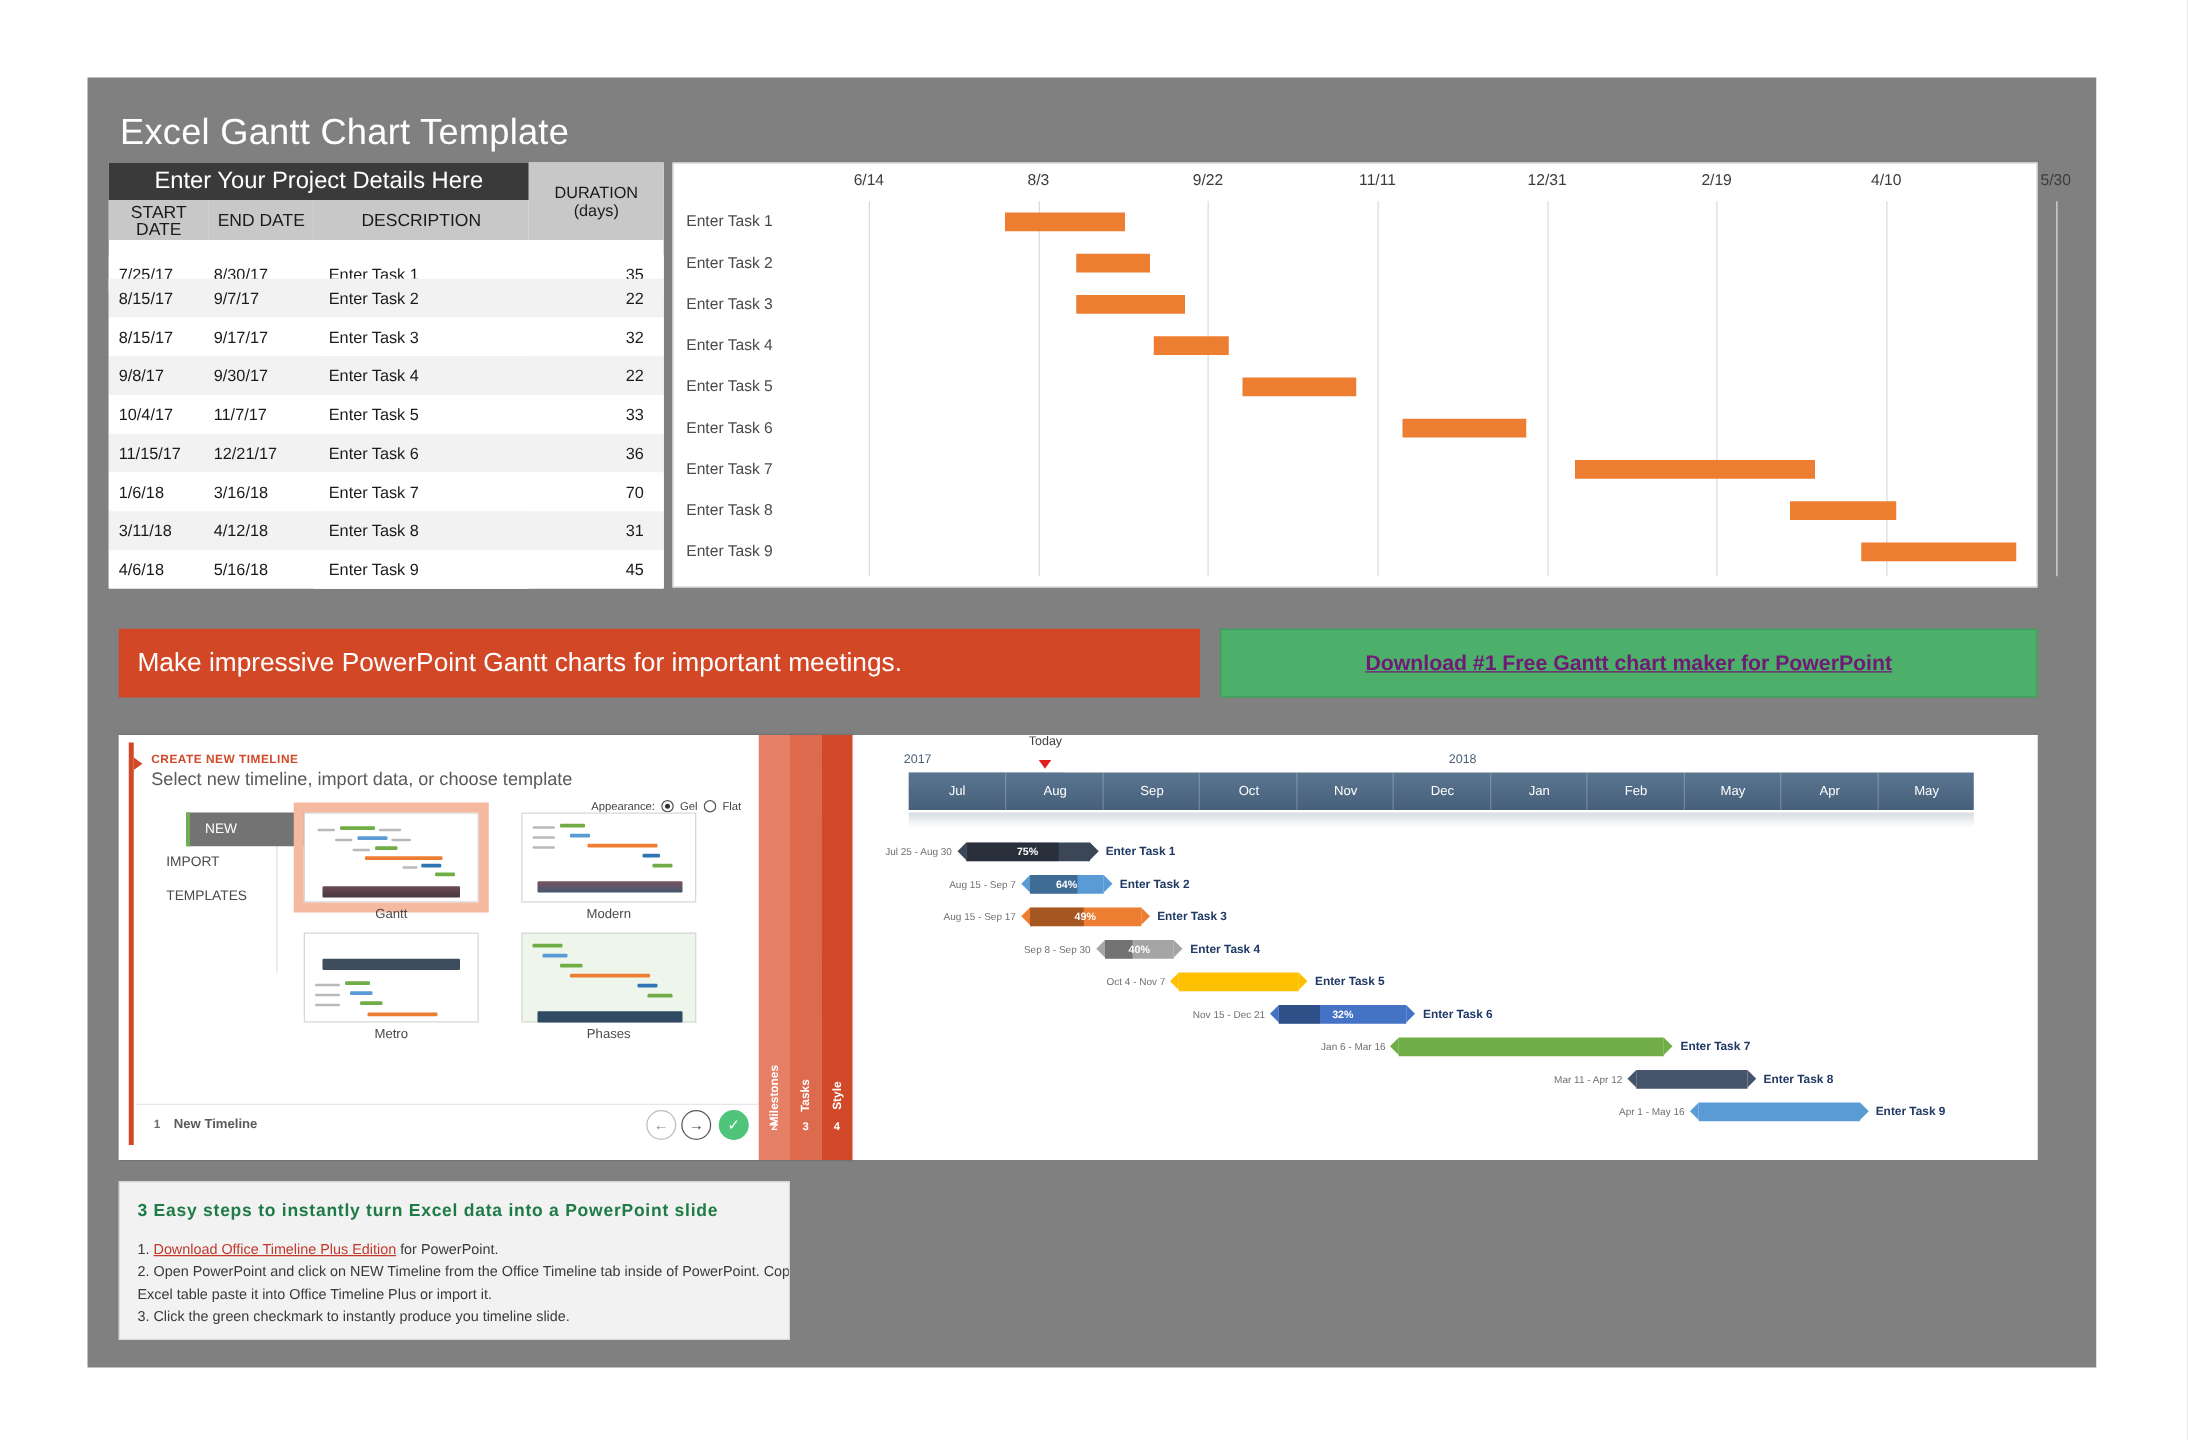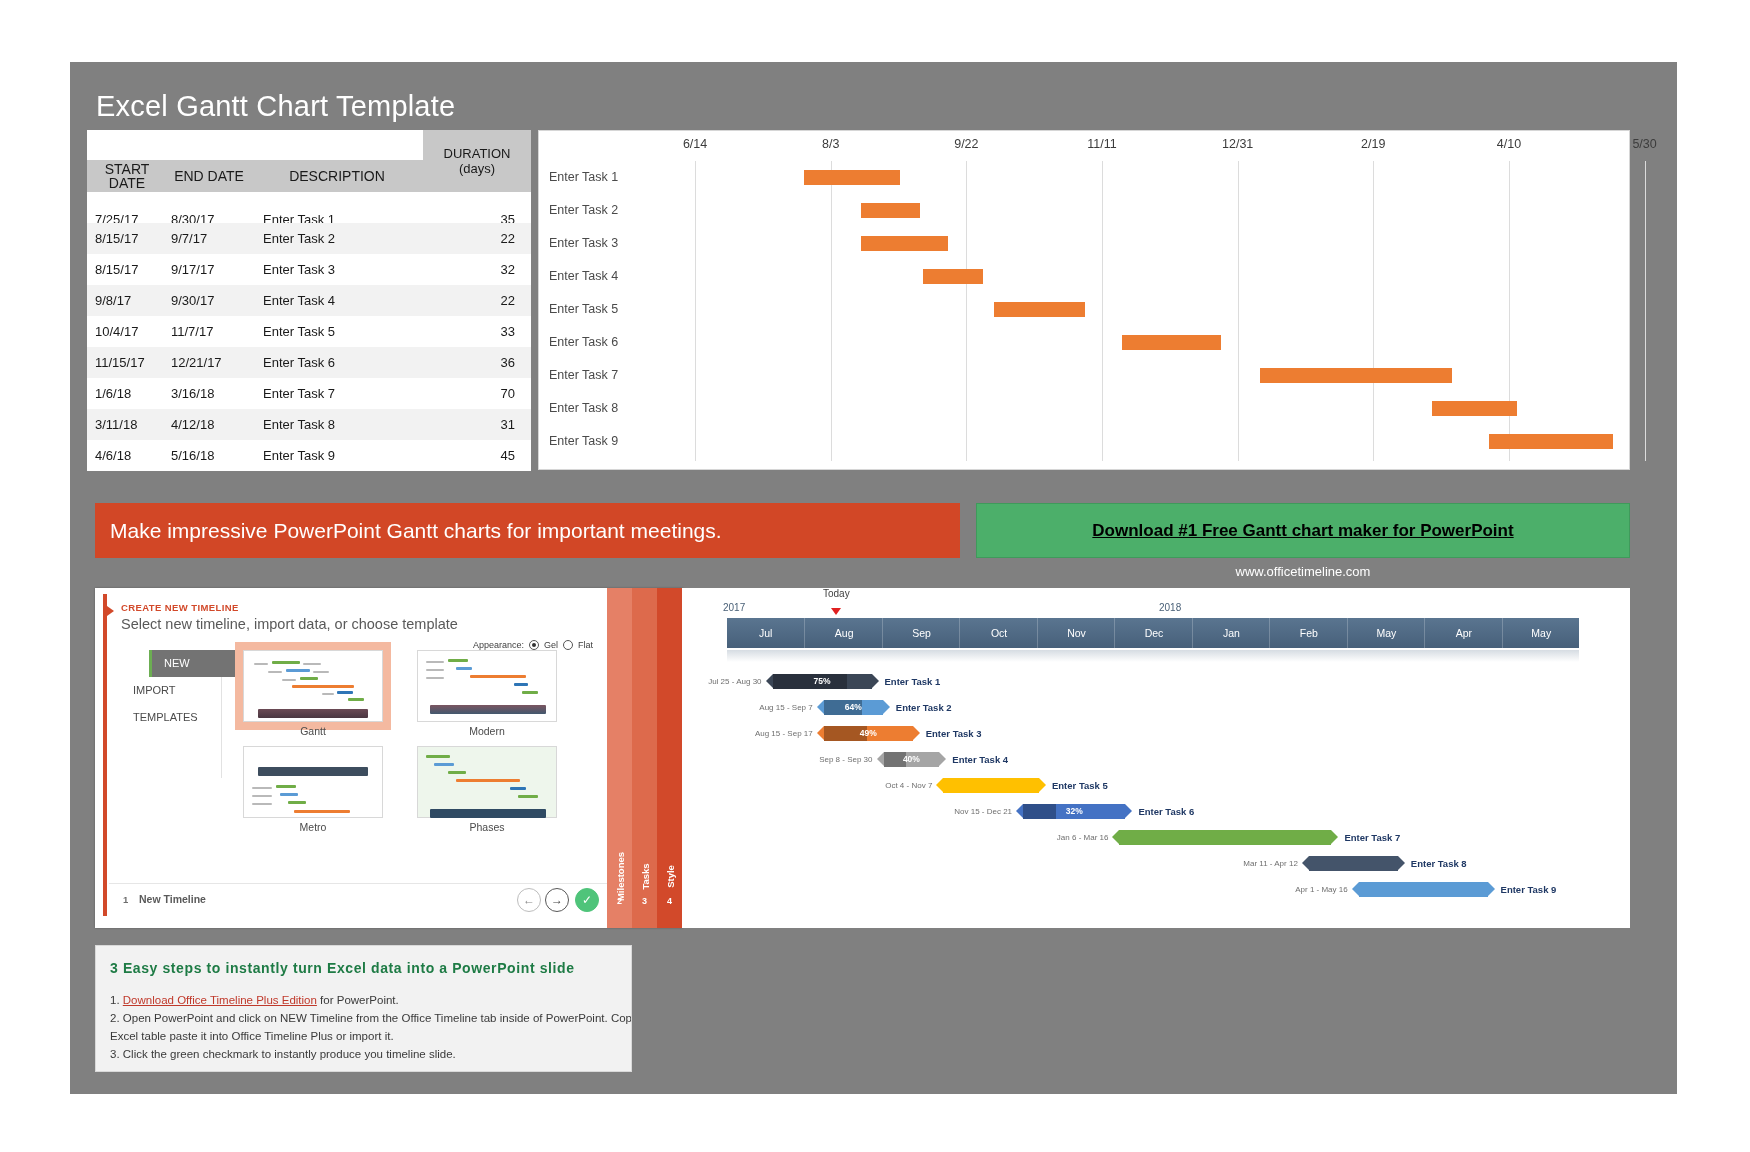--- a/index.html
+++ b/index.html
@@ -36,21 +36,21 @@
   .gantt-axis .tick-lbl{position:absolute;top:6px;font-size:12.5px;color:#3c3c3c;transform:translateX(-50%);white-space:nowrap;}
   .gantt-plot{position:absolute;left:0px;top:30px;right:0px;bottom:8px;}
   .grid-line{position:absolute;top:0;bottom:0;width:1px;background:#dcdcdc;}
   .g-row{position:absolute;left:0;width:100%;height:33px;}
   .g-lbl{position:absolute;left:10px;top:0;height:33px;line-height:33px;font-size:12.5px;color:#4a4a4a;white-space:nowrap;}
   .g-bar{position:absolute;top:9px;height:15px;background:#ED7D31;}
 
   
   .red-banner{position:absolute;left:95px;top:503px;width:865px;height:55px;background:#D24726;color:#ffffff;font-size:21px;line-height:55px;padding-left:15px;box-sizing:border-box;white-space:nowrap;}
   .green-btn{position:absolute;left:976px;top:503px;width:654px;height:55px;background:#4CAF6A;border:1px solid #3f9a5b;box-sizing:border-box;display:flex;align-items:center;justify-content:center;}
-  .green-btn span{color:#000000;font-size:17px;font-weight:bold;text-decoration:underline;white-space:nowrap;}
+  .green-btn span{color:#701a75;font-size:17px;font-weight:bold;text-decoration:underline;white-space:nowrap;}
   .site-url{position:absolute;left:976px;top:563px;width:654px;height:18px;text-align:center;color:#ffffff;font-size:13px;line-height:18px;}
 
   
   .shot{position:absolute;left:95px;top:588px;width:1535px;height:340px;background:#ffffff;}
 
   
   .dlg{position:absolute;left:0px;top:0px;width:588px;height:340px;background:#ffffff;box-shadow:0 0 2px rgba(0,0,0,.28);}
   .dlg-leftbar{position:absolute;left:8px;top:6px;width:4px;height:322px;background:#D2492A;}
   .dlg-arrow{position:absolute;left:12px;top:18px;width:0;height:0;border-top:5px solid transparent;border-bottom:5px solid transparent;border-left:7px solid #D2492A;}
   .dlg-kicker{position:absolute;left:26px;top:14px;font-size:9.5px;font-weight:bold;letter-spacing:.4px;color:#D2492A;}
@@ -108,20 +108,21 @@
 </style>
 </head>
 <body>
 
 <div class="page">
   <div class="gray-canvas"></div>
 
   <div class="title">Excel Gantt Chart Template</div>
 
   <div class="tbl-wrap">
+    <div class="tbl-dark-head">Enter Your Project Details Here</div>
     <div class="dur-head">
       <div>DURATION</div>
       <div>(days)</div>
     </div>
     <div class="col-head ch-start">
       <div>
         <div>START</div>
         <div>DATE</div>
       </div>
     </div>
@@ -250,21 +251,20 @@
           <div class="g-lbl">Enter Task 9</div>
           <div class="g-bar" style="left: 87.154%; width: 11.346%; background: rgb(237, 125, 49);"></div>
         </div>
       </div>
   </div>
 
   <div class="red-banner">Make impressive PowerPoint Gantt charts for important meetings.</div>
   <div class="green-btn">
     <span>Download #1 Free Gantt chart maker for PowerPoint</span>
   </div>
-  <div class="site-url">www.officetimeline.com</div>
 
   <div class="shot">
 
     <div class="dlg">
       <div class="dlg-leftbar"></div>
       <div class="dlg-arrow"></div>
       <div class="dlg-kicker">CREATE NEW TIMELINE</div>
       <div class="dlg-sub">Select new timeline, import data, or choose template</div>
       <div class="dlg-close">×</div>
 

